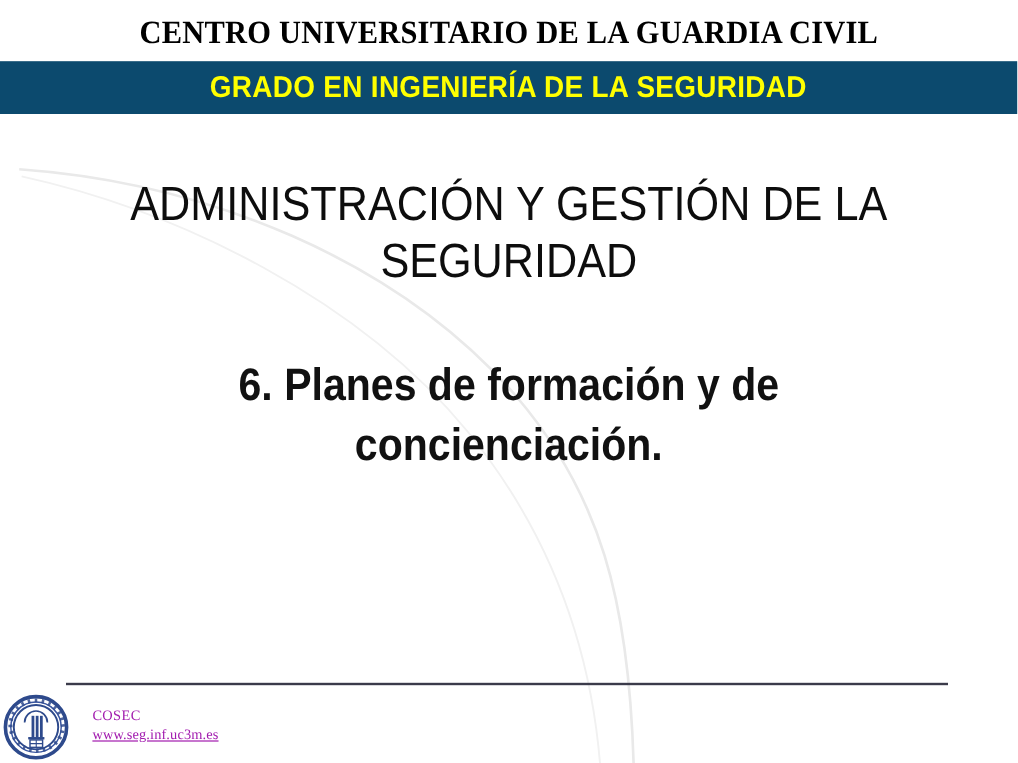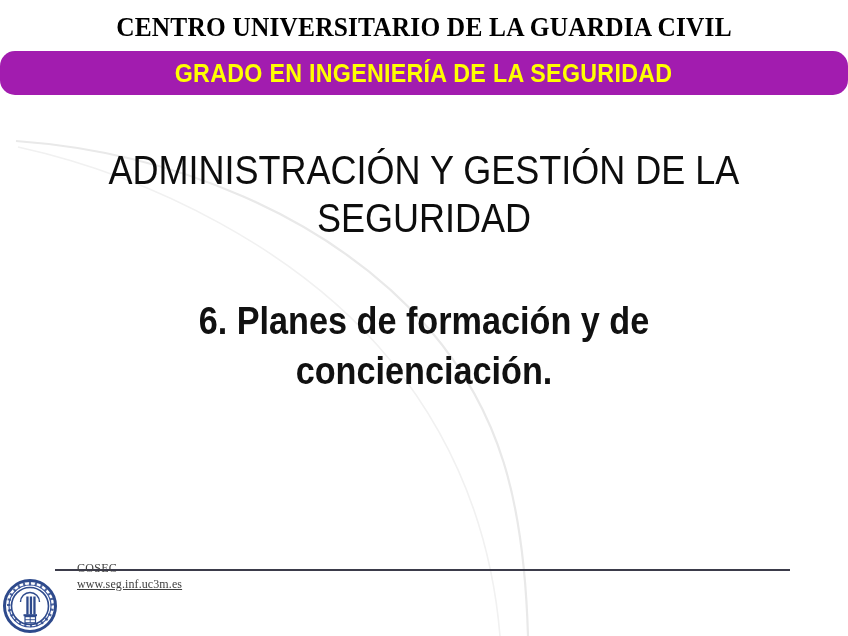--- a/index.html
+++ b/index.html
@@ -46,25 +46,24 @@
     white-space: nowrap;
   }
 
   
   #degree-band {
     position: absolute;
     left: 0;
     top: 51px;
     width: 848px;
     height: 44px;
-    background: #a21caf;
+    background: #0c4a6e;
     display: flex;
     align-items: center;
     justify-content: center;
-    border-radius: 15px;
   }
   #degree-band-label {
     font-family: "Liberation Sans", sans-serif;
     font-weight: bold;
     font-size: 25px;
     line-height: 28px;
     color: #ffff00;
     letter-spacing: 0.3px;
     transform: scaleX(0.93);
     white-space: nowrap;
@@ -115,25 +114,25 @@
     position: absolute;
     left: 2px;
     top: 578px;
     width: 56px;
     height: 56px;
   }
 
   #footer-text {
     position: absolute;
     left: 77px;
-    top: 560px;
+    top: 588px;
     font-family: "Liberation Serif", "DejaVu Serif", serif;
     font-size: 12px;
     line-height: 16px;
-    color: #404040;
+    color: #a21caf;
     white-space: nowrap;
   }
   #footer-org {
     letter-spacing: 0.3px;
   }
   #footer-url {
     letter-spacing: 0.1px;
     text-decoration: underline;
   }
 </style>

